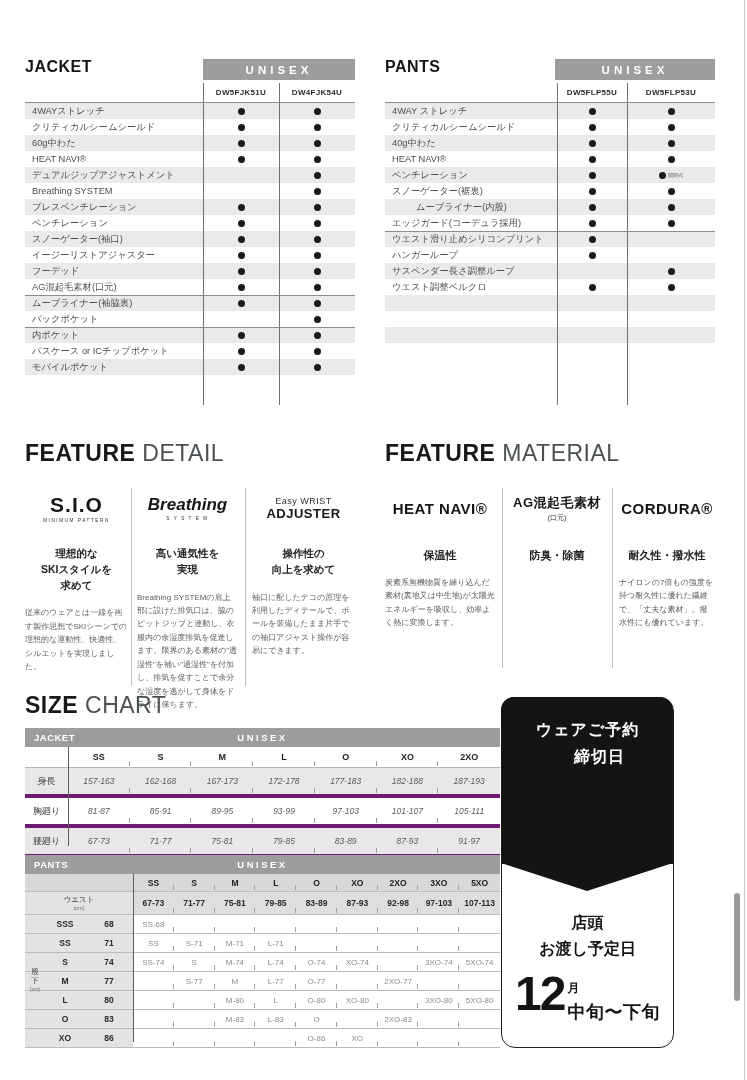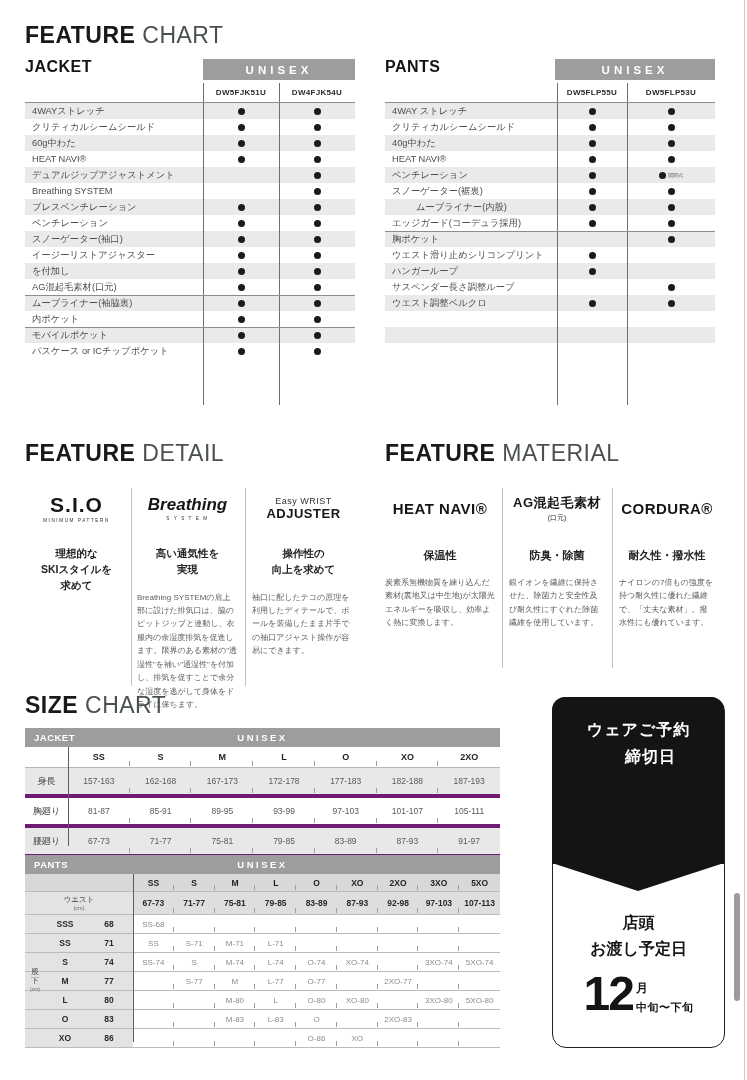--- a/index.html
+++ b/index.html
@@ -50,21 +50,21 @@
   .stable{position:absolute; left:25px; width:475px;}
   .sbar{position:relative; height:19px; background:#9d9d9d; color:#fff;}
   .sbar .sbar-label{position:absolute; left:9px; top:0; height:19px; display:flex; align-items:center; font-size:9.5px; font-weight:700; letter-spacing:.5px;}
   .sbar .sbar-group{position:absolute; left:0; right:0; top:0; height:19px; display:flex; align-items:center; justify-content:center; font-size:9.5px; font-weight:700; letter-spacing:2.5px;}
   .jrow-head{display:flex; height:20px; border-bottom:1px solid #b5b5b5;}
   .jrow-head .spacer{width:43px;}
   .jsize{flex:1; display:flex; align-items:center; justify-content:center; font-size:9px; font-weight:700; color:#222; position:relative;}
   .jrow{display:flex; height:26px; border-bottom:4px solid #701a75;}
   .jrow.g{background:#e8e8e8;}
   .jlabel{width:43px; display:flex; align-items:center; justify-content:center; font-size:9px; color:#3d3d3d;}
-  .jval{flex:1; display:flex; align-items:center; justify-content:center; font-size:8.5px; color:#5a5a5a; position:relative;}
+  .jval{flex:1; display:flex; align-items:center; justify-content:center; font-size:8.5px; color:#5a5a5a; position:relative;font-style:italic;}
   .tick::after{content:""; position:absolute; right:0; bottom:1px; width:1px; height:5px; background:#9f9f9f;}
 
   .prow-sizes{display:flex; height:17px; background:#d8d8d8; border-bottom:1px solid #bcbcbc;}
   .prow-sizes .spacer{width:108px;}
   .psize{flex:1; display:flex; align-items:center; justify-content:center; font-size:8.5px; font-weight:700; color:#222; position:relative;}
   .prow-waist{display:flex; height:22px; background:#dedede; border-bottom:1px solid #bcbcbc;}
   .pwlabel{width:108px; display:flex; flex-direction:column; align-items:center; justify-content:center; background:#e3e3e3;}
   .pwlabel .t{font-size:7.5px; color:#3d3d3d;}
   .pwlabel .u{font-size:5.5px; color:#6a6a6a;}
   .pwval{flex:1; display:flex; align-items:center; justify-content:center; font-size:8.5px; font-weight:700; color:#2a2a2a; position:relative;}
@@ -72,47 +72,43 @@
   .pin{width:20px; background:#e3e3e3;}
   .pslabel{width:40px; display:flex; align-items:center; justify-content:center; font-size:8.5px; font-weight:700; color:#2a2a2a; background:#e3e3e3;}
   .pilabel{width:48px; display:flex; align-items:center; justify-content:center; font-size:8.5px; font-weight:700; color:#2a2a2a; background:#e3e3e3;}
   .pcell{flex:1; display:flex; align-items:center; justify-content:center; font-size:8px; color:#8b8b8b; position:relative; background:#fff;}
   .inseam-v{position:absolute; left:0; width:20px; display:flex; flex-direction:column; align-items:center; justify-content:center; z-index:2;}
   .inseam-v .c{font-size:7.5px; color:#3d3d3d; line-height:1.2;}
   .inseam-v .u{font-size:5px; color:#6a6a6a; margin-top:1px;}
   .sline{position:absolute; width:1px; background:#5e5e5e; z-index:3;}
 
   
-  .promo{position:absolute; left:552px; top:697px; width:173px; height:351px; border:1.5px solid #1f1f1f; border-radius:14px; background:#fff; box-sizing:border-box;}
+  .promo{position:absolute; left:501px; top:697px; width:173px; height:351px; border:1.5px solid #1f1f1f; border-radius:14px; background:#fff; box-sizing:border-box;}
   .promo-black{position:absolute; left:-1px; top:-1px; width:172px; height:167px; background:#141414; border-radius:13px 13px 0 0;}
   .promo-chevron{position:absolute; left:-1px; top:165px; width:0; height:0; border-left:86px solid transparent; border-right:86px solid transparent; border-top:28px solid #141414;}
   .promo-black-text{position:absolute; left:0; right:0; top:22px; text-align:center; color:#fff;}
   .pb1{font-size:16px; font-weight:700; letter-spacing:1px;}
   .pb2{font-size:16px; font-weight:700; letter-spacing:1px; margin-top:6px;padding-left:24px;}
   .pdate{margin-top:12px; display:flex; align-items:flex-end; justify-content:center; color:#fff;}
   .pdate .d{font-size:52px; font-weight:700; letter-spacing:-2px; line-height:1;}
   .pdate .s{font-size:12px; font-weight:700; margin-left:3px; margin-bottom:4px;}
   .promo-white-text{position:absolute; left:0; right:0; top:215px; text-align:center; color:#141414;}
   .pw1{font-size:16px; font-weight:700;}
   .pw2{font-size:16px; font-weight:700; margin-top:5px;}
   .pmonth{margin-top:10px; display:flex; justify-content:center; align-items:flex-start;}
   .pmonth .m{font-size:48px; font-weight:700; line-height:1; letter-spacing:-2px;}
   .pmonth .mr{display:flex; flex-direction:column; align-items:flex-start; margin-left:3px; margin-top:10px;}
   .pmonth .mu{font-size:12px; font-weight:700;}
-  .pmonth .mp{font-size:11px; font-weight:700; margin-top:3px; letter-spacing:.5px;}
+  .pmonth .mp{font-size:18px; font-weight:700; margin-top:3px; letter-spacing:.5px;}
 </style>
 </head>
 <body>
 
 <div class="page">
 
-  <div class="h-big" style="left:25px; top:22px;">
-    <span class="b">FEATURE</span>
-    <span class="l">CHART</span>
-  </div>
 
   <div class="ftable" style="left:25px; top:56px; height:360px;">
     <div class="sec-label">JACKET</div>
     <div class="unisex-bar" style="left:178px; width:152px;">UNISEX</div>
     <div class="models" style="left:178px; width:152px;">
       <div class="model-cell" style="width:76px;">DW5FJK51U</div>
       <div class="model-cell" style="width:76px;">DW4FJK54U</div>
     </div>
     <div class="f-rows" id="jacket-rows">
         <div class="f-row">
@@ -195,21 +191,21 @@
         <div class="f-row">
           <span class="f-label" style="width: 178px;">イージーリストアジャスター</span>
           <span class="f-cell" style="width: 76px;">
             <span class="dot"></span>
           </span>
           <span class="f-cell" style="width: 76px;">
             <span class="dot"></span>
           </span>
         </div>
         <div class="f-row">
-          <span class="f-label" style="width: 178px;">を付加し</span>
+          <span class="f-label" style="width: 178px;">フーデッド</span>
           <span class="f-cell" style="width: 76px;">
             <span class="dot"></span>
           </span>
           <span class="f-cell" style="width: 76px;">
             <span class="dot"></span>
           </span>
         </div>
         <div class="f-row">
           <span class="f-label" style="width: 178px;">AG混起毛素材(口元)</span>
           <span class="f-cell" style="width: 76px;">
@@ -222,39 +218,46 @@
         <div class="f-row">
           <span class="f-label" style="width: 178px;">ムーブライナー(袖脇裏)</span>
           <span class="f-cell" style="width: 76px;">
             <span class="dot"></span>
           </span>
           <span class="f-cell" style="width: 76px;">
             <span class="dot"></span>
           </span>
         </div>
         <div class="f-row">
+          <span class="f-label" style="width: 178px;">バックポケット</span>
+          <span class="f-cell" style="width: 76px;"></span>
+          <span class="f-cell" style="width: 76px;">
+            <span class="dot"></span>
+          </span>
+        </div>
+        <div class="f-row">
           <span class="f-label" style="width: 178px;">内ポケット</span>
           <span class="f-cell" style="width: 76px;">
             <span class="dot"></span>
           </span>
           <span class="f-cell" style="width: 76px;">
             <span class="dot"></span>
           </span>
         </div>
         <div class="f-row">
+          <span class="f-label" style="width: 178px;">パスケース or ICチップポケット</span>
+          <span class="f-cell" style="width: 76px;">
+            <span class="dot"></span>
+          </span>
+          <span class="f-cell" style="width: 76px;">
+            <span class="dot"></span>
+          </span>
+        </div>
+        <div class="f-row">
           <span class="f-label" style="width: 178px;">モバイルポケット</span>
-          <span class="f-cell" style="width: 76px;">
-            <span class="dot"></span>
-          </span>
-          <span class="f-cell" style="width: 76px;">
-            <span class="dot"></span>
-          </span>
-        </div>
-        <div class="f-row">
-          <span class="f-label" style="width: 178px;">パスケース or ICチップポケット</span>
           <span class="f-cell" style="width: 76px;">
             <span class="dot"></span>
           </span>
           <span class="f-cell" style="width: 76px;">
             <span class="dot"></span>
           </span>
         </div>
       </div>
     <div class="vline" style="left:178px; top:27px; height:322px;"></div>
     <div class="vline" style="left:254px; top:27px; height:322px;"></div>
@@ -338,27 +341,20 @@
         <div class="f-row">
           <span class="f-label" style="width: 172px;">エッジガード(コーデュラ採用)</span>
           <span class="f-cell" style="width: 70px;">
             <span class="dot"></span>
           </span>
           <span class="f-cell" style="width: 88px;">
             <span class="dot"></span>
           </span>
         </div>
         <div class="f-row">
-          <span class="f-label" style="width: 172px;">胸ポケット</span>
-          <span class="f-cell" style="width: 70px;"></span>
-          <span class="f-cell" style="width: 88px;">
-            <span class="dot"></span>
-          </span>
-        </div>
-        <div class="f-row">
           <span class="f-label" style="width: 172px;">ウエスト滑り止めシリコンプリント</span>
           <span class="f-cell" style="width: 70px;">
             <span class="dot"></span>
           </span>
           <span class="f-cell" style="width: 88px;"></span>
         </div>
         <div class="f-row">
           <span class="f-label" style="width: 172px;">ハンガーループ</span>
           <span class="f-cell" style="width: 70px;">
             <span class="dot"></span>
@@ -409,20 +405,21 @@
       <span class="l">DETAIL</span>
     </div>
     <div class="dcol" style="left:0; top:42px; width:103px;">
       <div class="logo-area">
         <div class="logo-sio">S.I.O</div>
         <div class="logo-sub">MINIMUM PATTERN</div>
       </div>
       <div class="dtitle">理想的な
 SKIスタイルを
 求めて</div>
+      <div class="dbody">従来のウェアとは一線を画す製作思想でSKIシーンでの理想的な運動性、快適性、シルエットを実現しました。</div>
     </div>
     <div class="dcol" style="left:112px; top:42px; width:101px;">
       <div class="logo-area">
         <div class="logo-breathing">Breathing</div>
         <div class="logo-sub">S Y S T E M</div>
       </div>
       <div class="dtitle">高い通気性を
 実現</div>
       <div class="dbody">Breathing SYSTEMの肩上部に設けた排気口は、脇のピットジップと連動し、衣服内の余湿度排気を促進します。限界のある素材の"透湿性"を補い"通湿性"を付加し、排気を促すことで余分な湿度を逃がして身体をドライに保ちます。</div>
     </div>
@@ -450,21 +447,20 @@
       </div>
       <div class="dsub">保温性</div>
       <div class="dbody">炭素系無機物質を練り込んだ素材(裏地又は中生地)が太陽光エネルギーを吸収し、効率よく熱に変換します。</div>
     </div>
     <div class="dcol" style="left:124px; top:42px; width:96px;">
       <div class="logo-area">
         <div class="logo-material" style="font-size:13px;">AG混起毛素材</div>
         <div class="logo-sub" style="font-size:7px; letter-spacing:0;">(口元)</div>
       </div>
       <div class="dsub">防臭・除菌</div>
-      <div class="dbody">銀イオンを繊維に保持させた、除菌力と安全性及び耐久性にすぐれた除菌繊維を使用しています。</div>
     </div>
     <div class="dcol" style="left:234px; top:42px; width:96px;">
       <div class="logo-area">
         <div class="logo-material">CORDURA®</div>
       </div>
       <div class="dsub">耐久性・撥水性</div>
       <div class="dbody">ナイロンの7倍もの強度を持つ耐久性に優れた繊維で、「丈夫な素材」。撥水性にも優れています。</div>
     </div>
     <div class="vdiv" style="left:117px; top:48px; height:180px;"></div>
     <div class="vdiv" style="left:227px; top:48px; height:180px;"></div>

